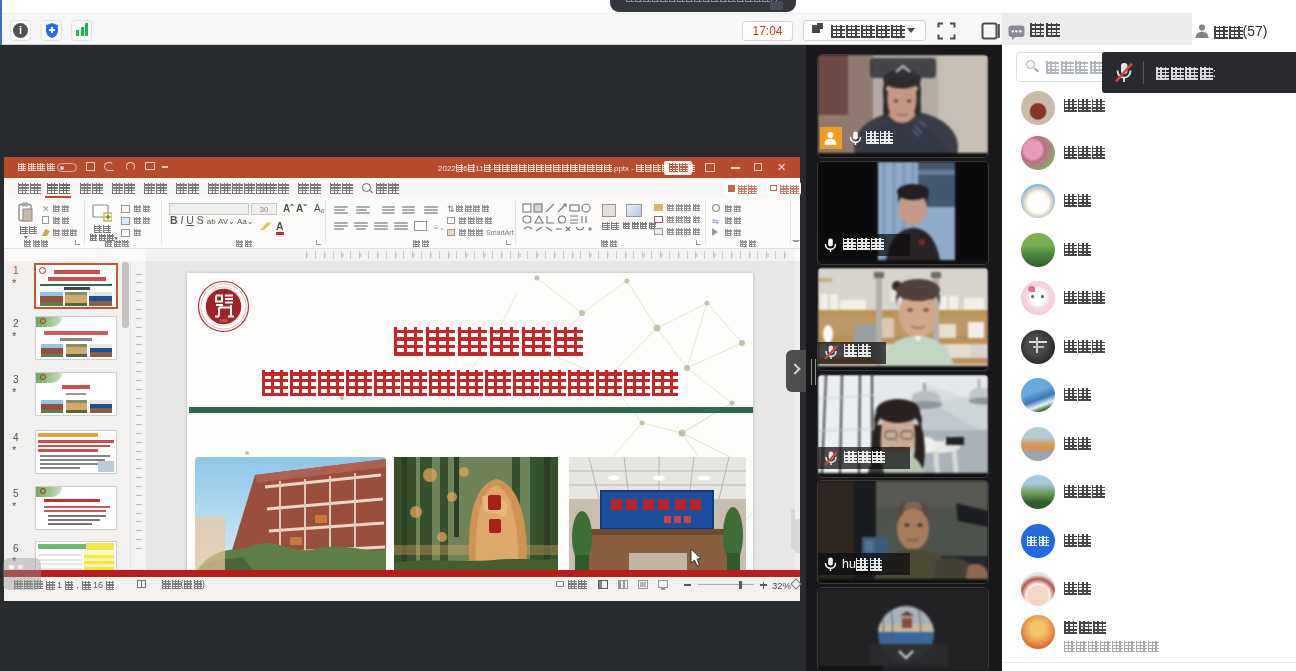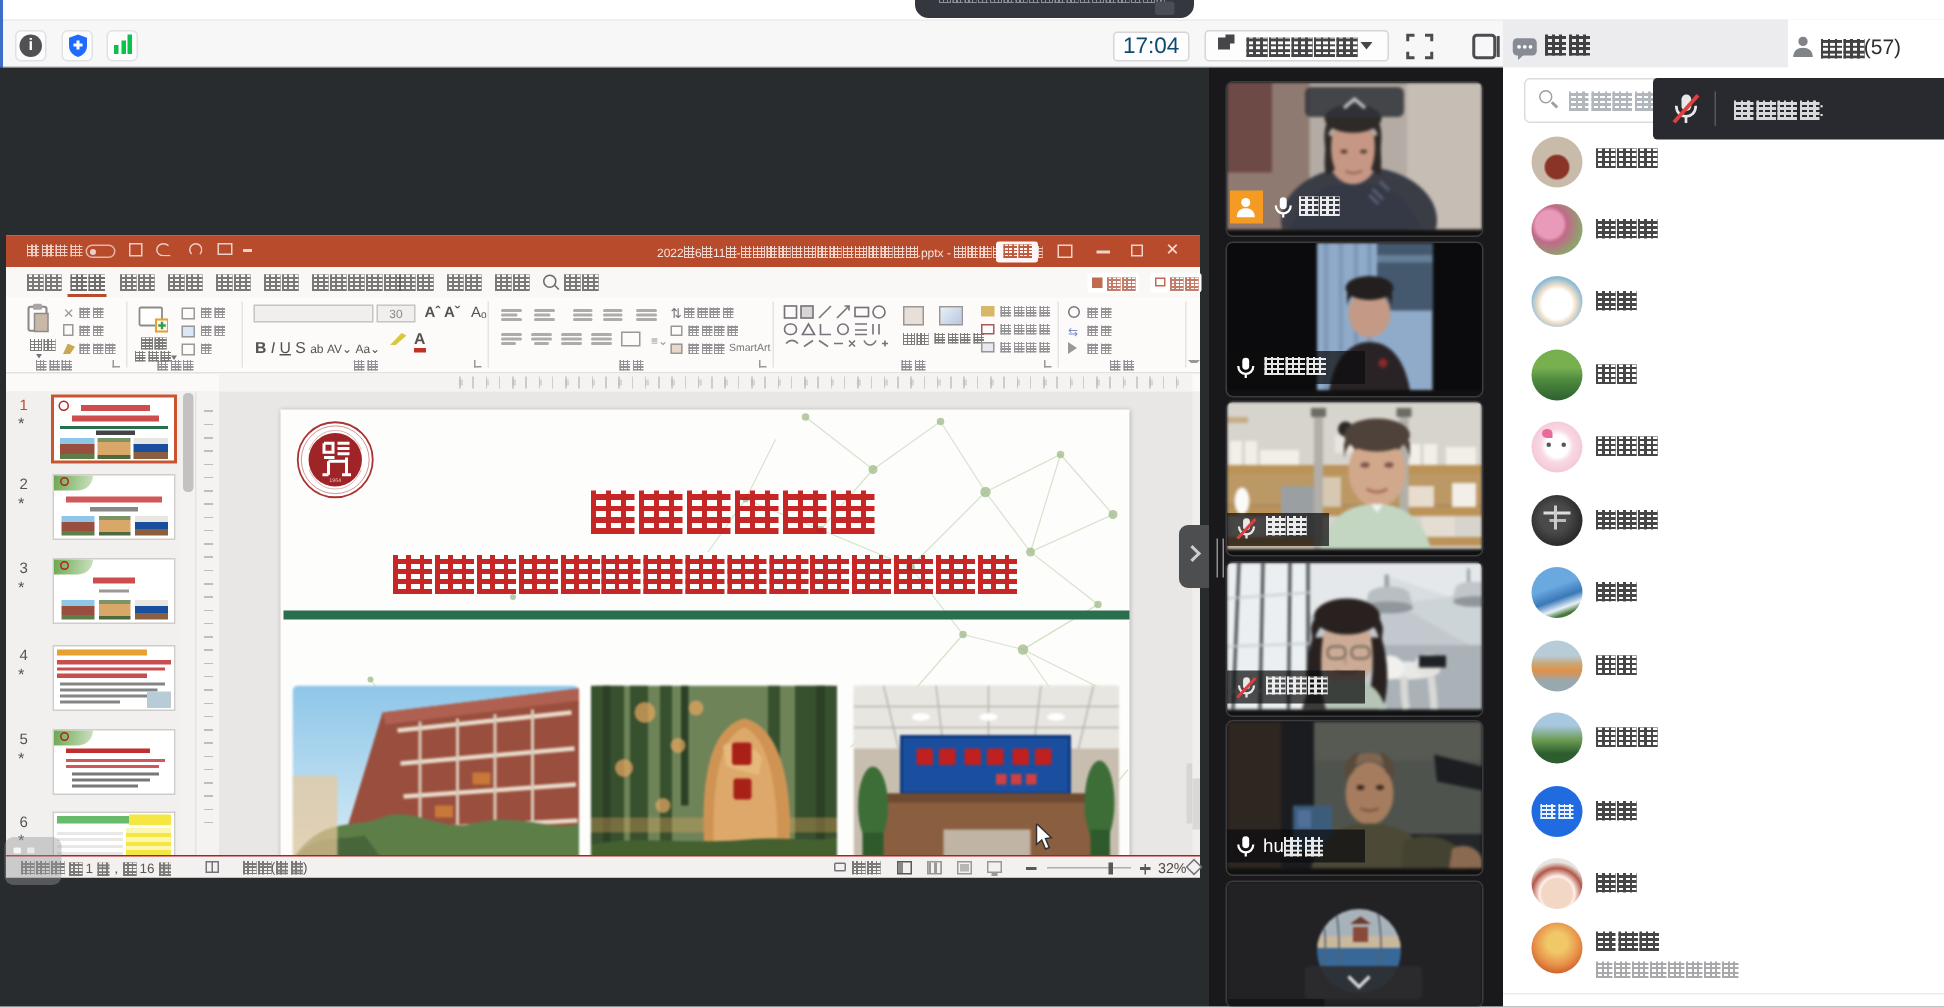--- a/index.html
+++ b/index.html
@@ -60,21 +60,21 @@
         <path d="M8 1 L14 3.2 V8.5 C14 12.5 11.3 15 8 16 C4.7 15 2 12.5 2 8.5 V3.2 Z" fill="#1f6bff"></path>
         <path d="M8 5 V11 M5 8 H11" stroke="#fff" stroke-width="2"></path>
       </svg>
 </div>
 <div class="abs" style="left:71px;top:20px;width:21px;height:21px;border:1px solid #e2e2e4;border-radius:4px;background:#fcfcfd">
   <span class="abs" style="left:4px;bottom:4px;width:3px;height:6px;background:#0cc04e"></span>
   <span class="abs" style="left:8.5px;bottom:4px;width:3px;height:9px;background:#0cc04e"></span>
   <span class="abs" style="left:13px;bottom:4px;width:3px;height:13px;background:#0cc04e"></span>
 </div>
 
-<div class="abs" style="left:742px;top:21px;width:51px;height:20px;border:1px solid #d6d6d8;border-radius:3px;background:#fdfdfd;color:#0c4a6e;font-size:15px;line-height:18px;text-align:center">17:04</div>
+<div class="abs" style="left:742px;top:21px;width:51px;height:20px;border:1px solid #d6d6d8;border-radius:3px;background:#fdfdfd;color:#c2410c;font-size:12px;line-height:18px;text-align:center">17:04</div>
 <div class="abs" style="left:803px;top:20px;width:123px;height:21px;border:1px solid #d6d6d8;border-radius:3px;background:#fdfdfd">
   <span class="abs" style="left:8px;top:4px;width:8px;height:8px;background:#47474b"></span>
   <span class="abs" style="left:13px;top:2px;width:6px;height:6px;background:#47474b"></span>
   <span class="zs abs" style="--s:13.5px;color:#323234;left:27px;top:3.5px">
         <i></i>
         <i></i>
         <i></i>
         <i></i>
         <i></i>
       </span>
@@ -313,21 +313,21 @@
       <span class="zs abs" style="--s:7px;color:#76747a;left:101px;top:41.5px">
             <i></i>
             <i></i>
             <i></i>
           </span>
 
       <span class="abs" style="left:165px;top:5px;width:80px;height:12px;border:1px solid #c8c6c4;background:#f1efed"></span>
       <span class="abs" style="left:247px;top:5px;width:26px;height:12px;border:1px solid #c8c6c4;background:#f1efed;color:#8a8886;font-size:8px;text-align:center;line-height:11px">30</span>
       <span class="abs" style="left:279px;top:5px;font-size:10px;color:#55534f;font-weight:bold">Aˆ Aˇ</span>
       <span class="abs" style="left:310px;top:5px;font-size:10px;color:#55534f">Aₒ</span>
-      <span class="abs" style="left:166px;top:28px;font-size:10.5px;color:#55534f"><b>B</b>&nbsp;<i>I</i>&nbsp;<u>U</u>&nbsp;S&nbsp;<span style="font-size:8px">ab&nbsp;AV⌄&nbsp;Aa⌄</span></span>
+      <span class="abs" style="left:166px;top:16px;font-size:10.5px;color:#55534f"><b>B</b>&nbsp;<i>I</i>&nbsp;<u>U</u>&nbsp;S&nbsp;<span style="font-size:8px">ab&nbsp;AV⌄&nbsp;Aa⌄</span></span>
       <span class="abs" style="left:256px;top:24px;width:11px;height:8px;background:#d8c840;clip-path:polygon(0 100%,70% 0,100% 20%,35% 100%)"></span>
       <span class="abs" style="left:272px;top:22px;font-size:10.5px;color:#55534f;font-weight:bold;border-bottom:3px solid #c03028">A</span>
       <span class="zs abs" style="--s:7px;color:#76747a;left:232px;top:41.5px">
             <i></i>
             <i></i>
           </span>
 
       <span class="abs bar" style="left:330px;top:8px;width:14px;height:1.6px"></span>
           <span class="abs bar" style="left:330px;top:11px;width:11px;height:1.6px"></span>
           <span class="abs bar" style="left:330px;top:14px;width:14px;height:1.6px"></span>
@@ -732,21 +732,21 @@
             <span class="abs" style="left:8px;top:294px;font-size:11px">*</span>
         <div class="abs" style="left:31px;top:280px;width:82px;height:29px;background:#fff;border:1px solid #cfcdcb;border-bottom:none">
           <span class="abs" style="left:2px;top:2px;width:62px;height:5px;background:#4caf50;opacity:.85"></span>
           <span class="abs" style="left:50px;top:1px;width:28px;height:7px;background:#f5e642"></span>
           <span class="abs" style="left:2px;top:10px;width:44px;height:18px;background:repeating-linear-gradient(0deg,#e8e8e8 0 2px,#fff 2px 4.5px),repeating-linear-gradient(90deg,#d8d8d8 0 1px,#0000 1px 9px)"></span>
           <span class="abs" style="left:48px;top:10px;width:30px;height:18px;background:repeating-linear-gradient(0deg,#f5e642 0 3px,#fdf6b0 3px 6px)"></span>
         </div>
       </div>
     </div>
 
-    <div class="abs" id="pstatus" style="left:0;top:413px;width:796px;height:15px;background:#f3f1ef;border-top:1px solid #b91c1c">
+    <div class="abs" id="pstatus" style="left:0;top:413px;width:796px;height:31px;background:#f3f1ef;border-top:7px solid #b91c1c">
       <span class="zs abs" style="--s:8.5px;color:#5a5856;left:10px;top:3px">
             <i></i>
             <i></i>
             <i></i>
           </span>
       <span class="abs" style="left:42px;top:2px;font-size:9px;color:#5a5856"><span class="zs" style="--s:8.5px">
               <i></i>
             </span> 1 <span class="zs" style="--s:8.5px">
               <i></i>
             </span>，<span class="zs" style="--s:8.5px">

